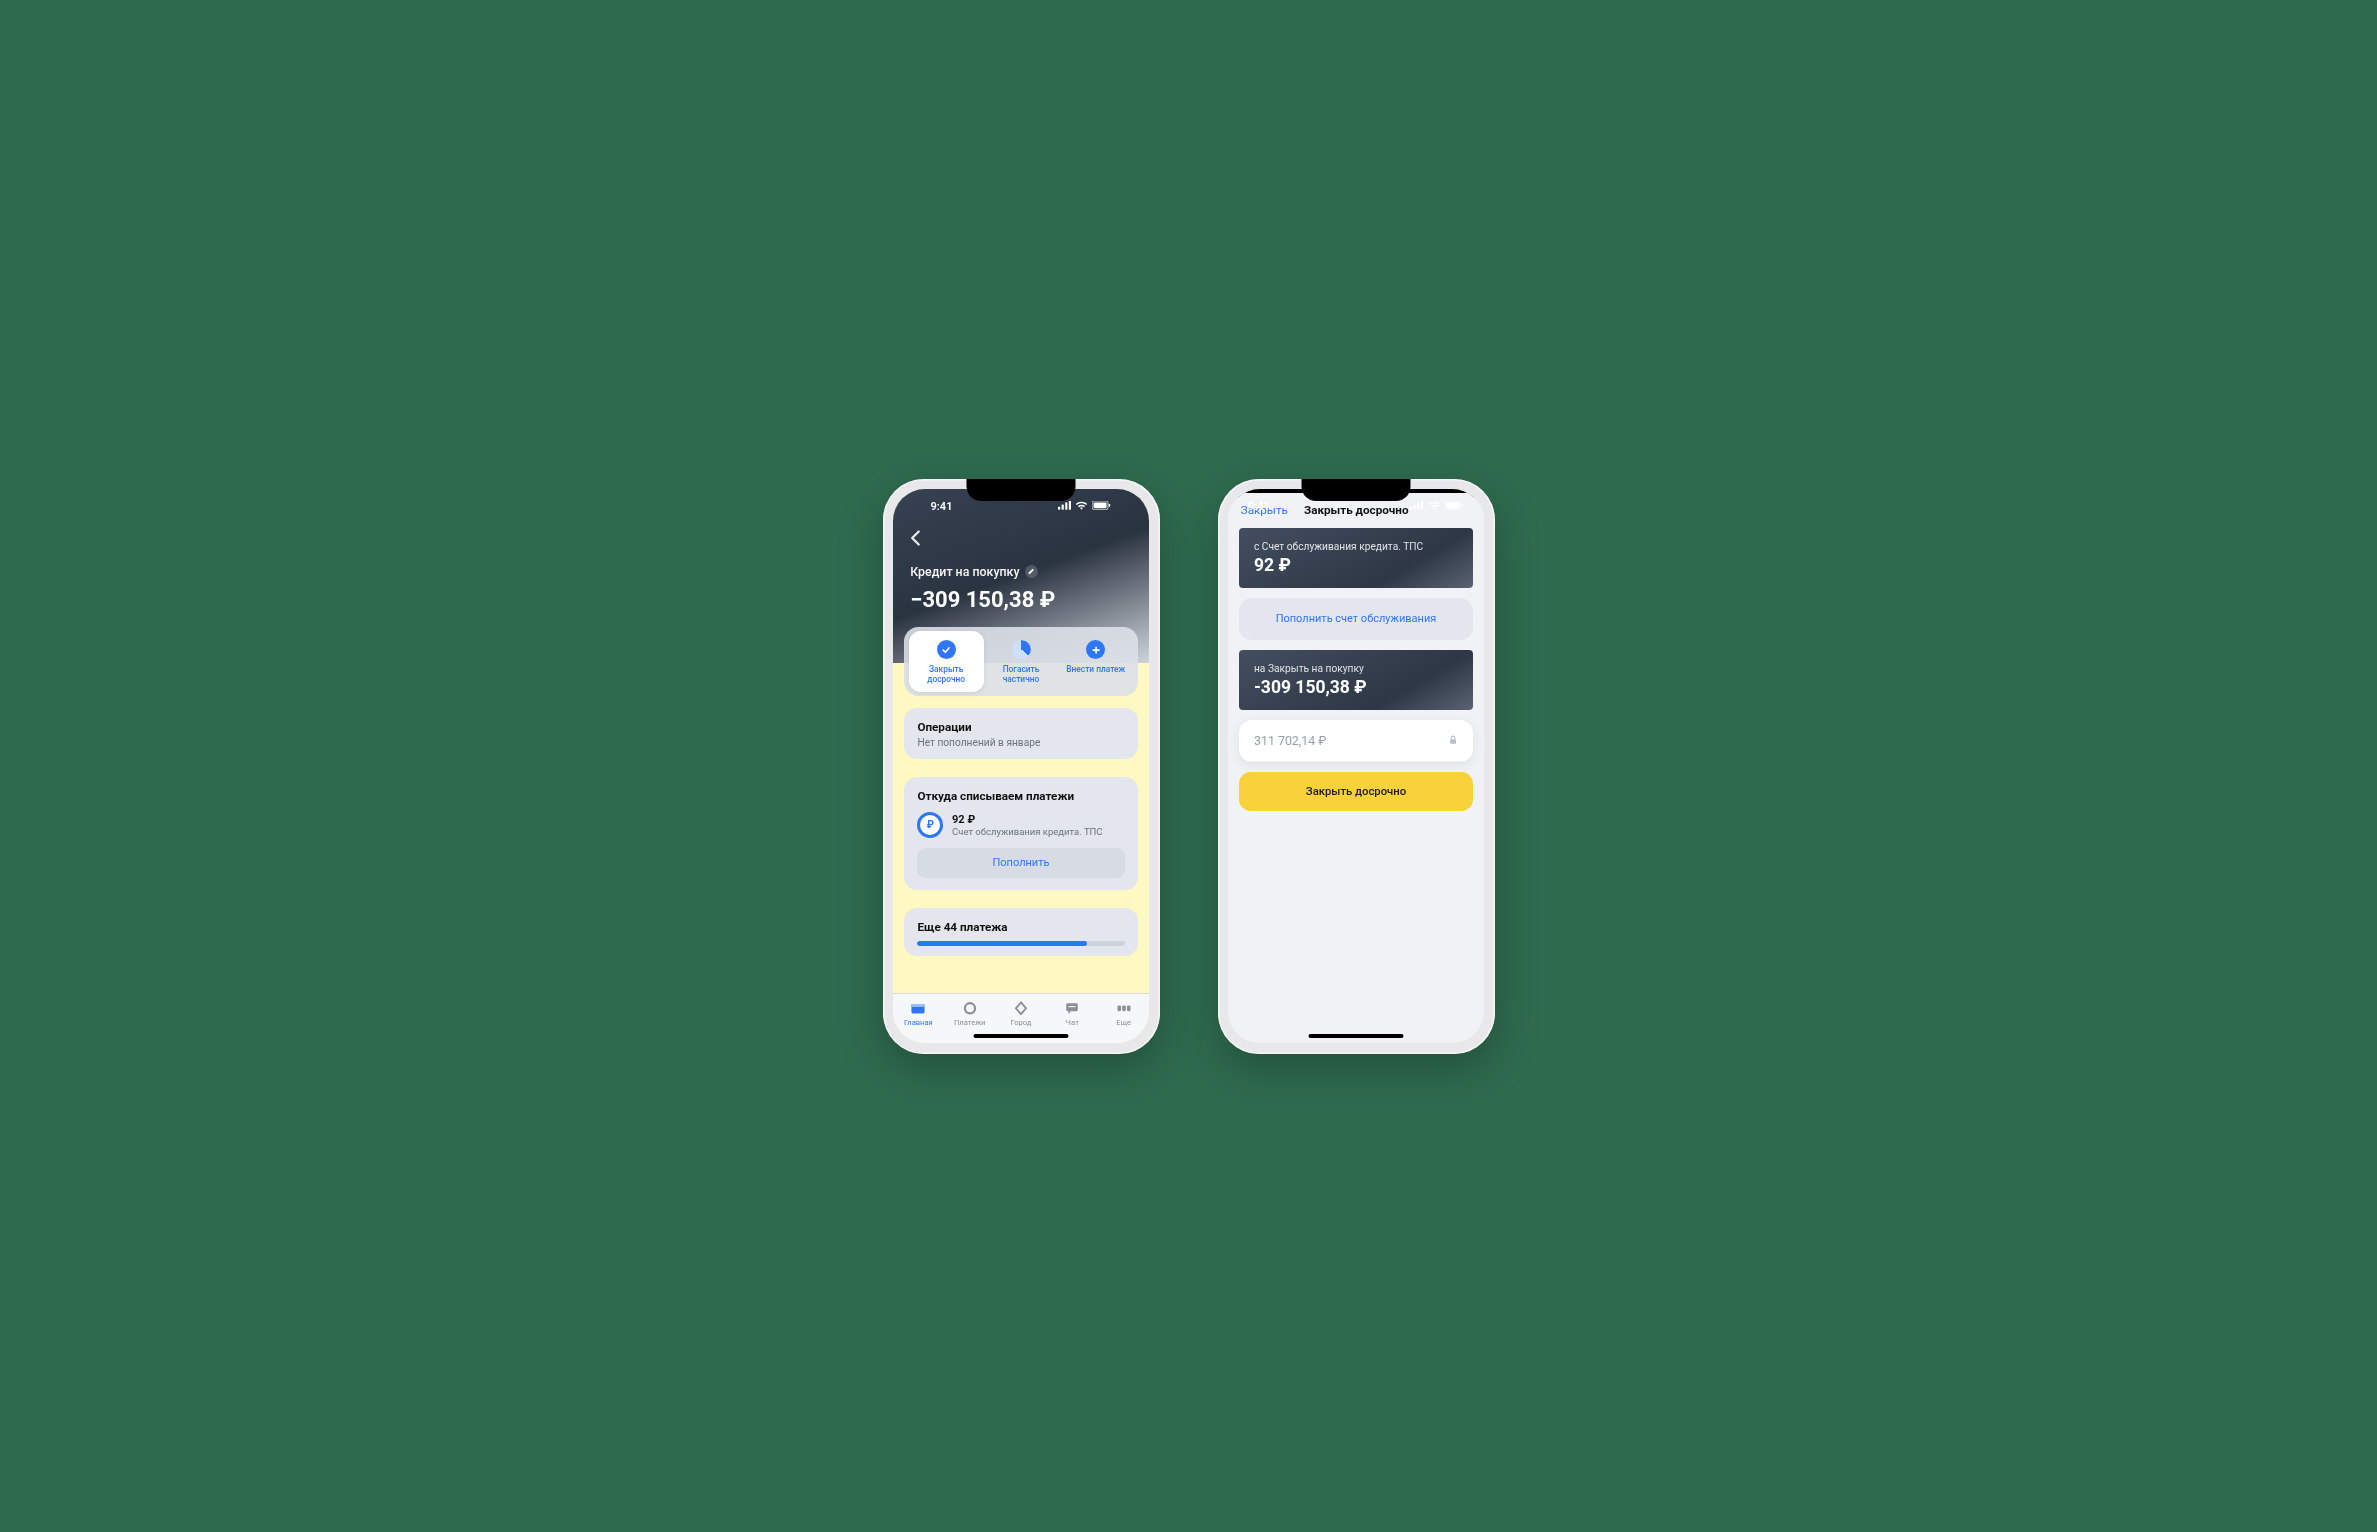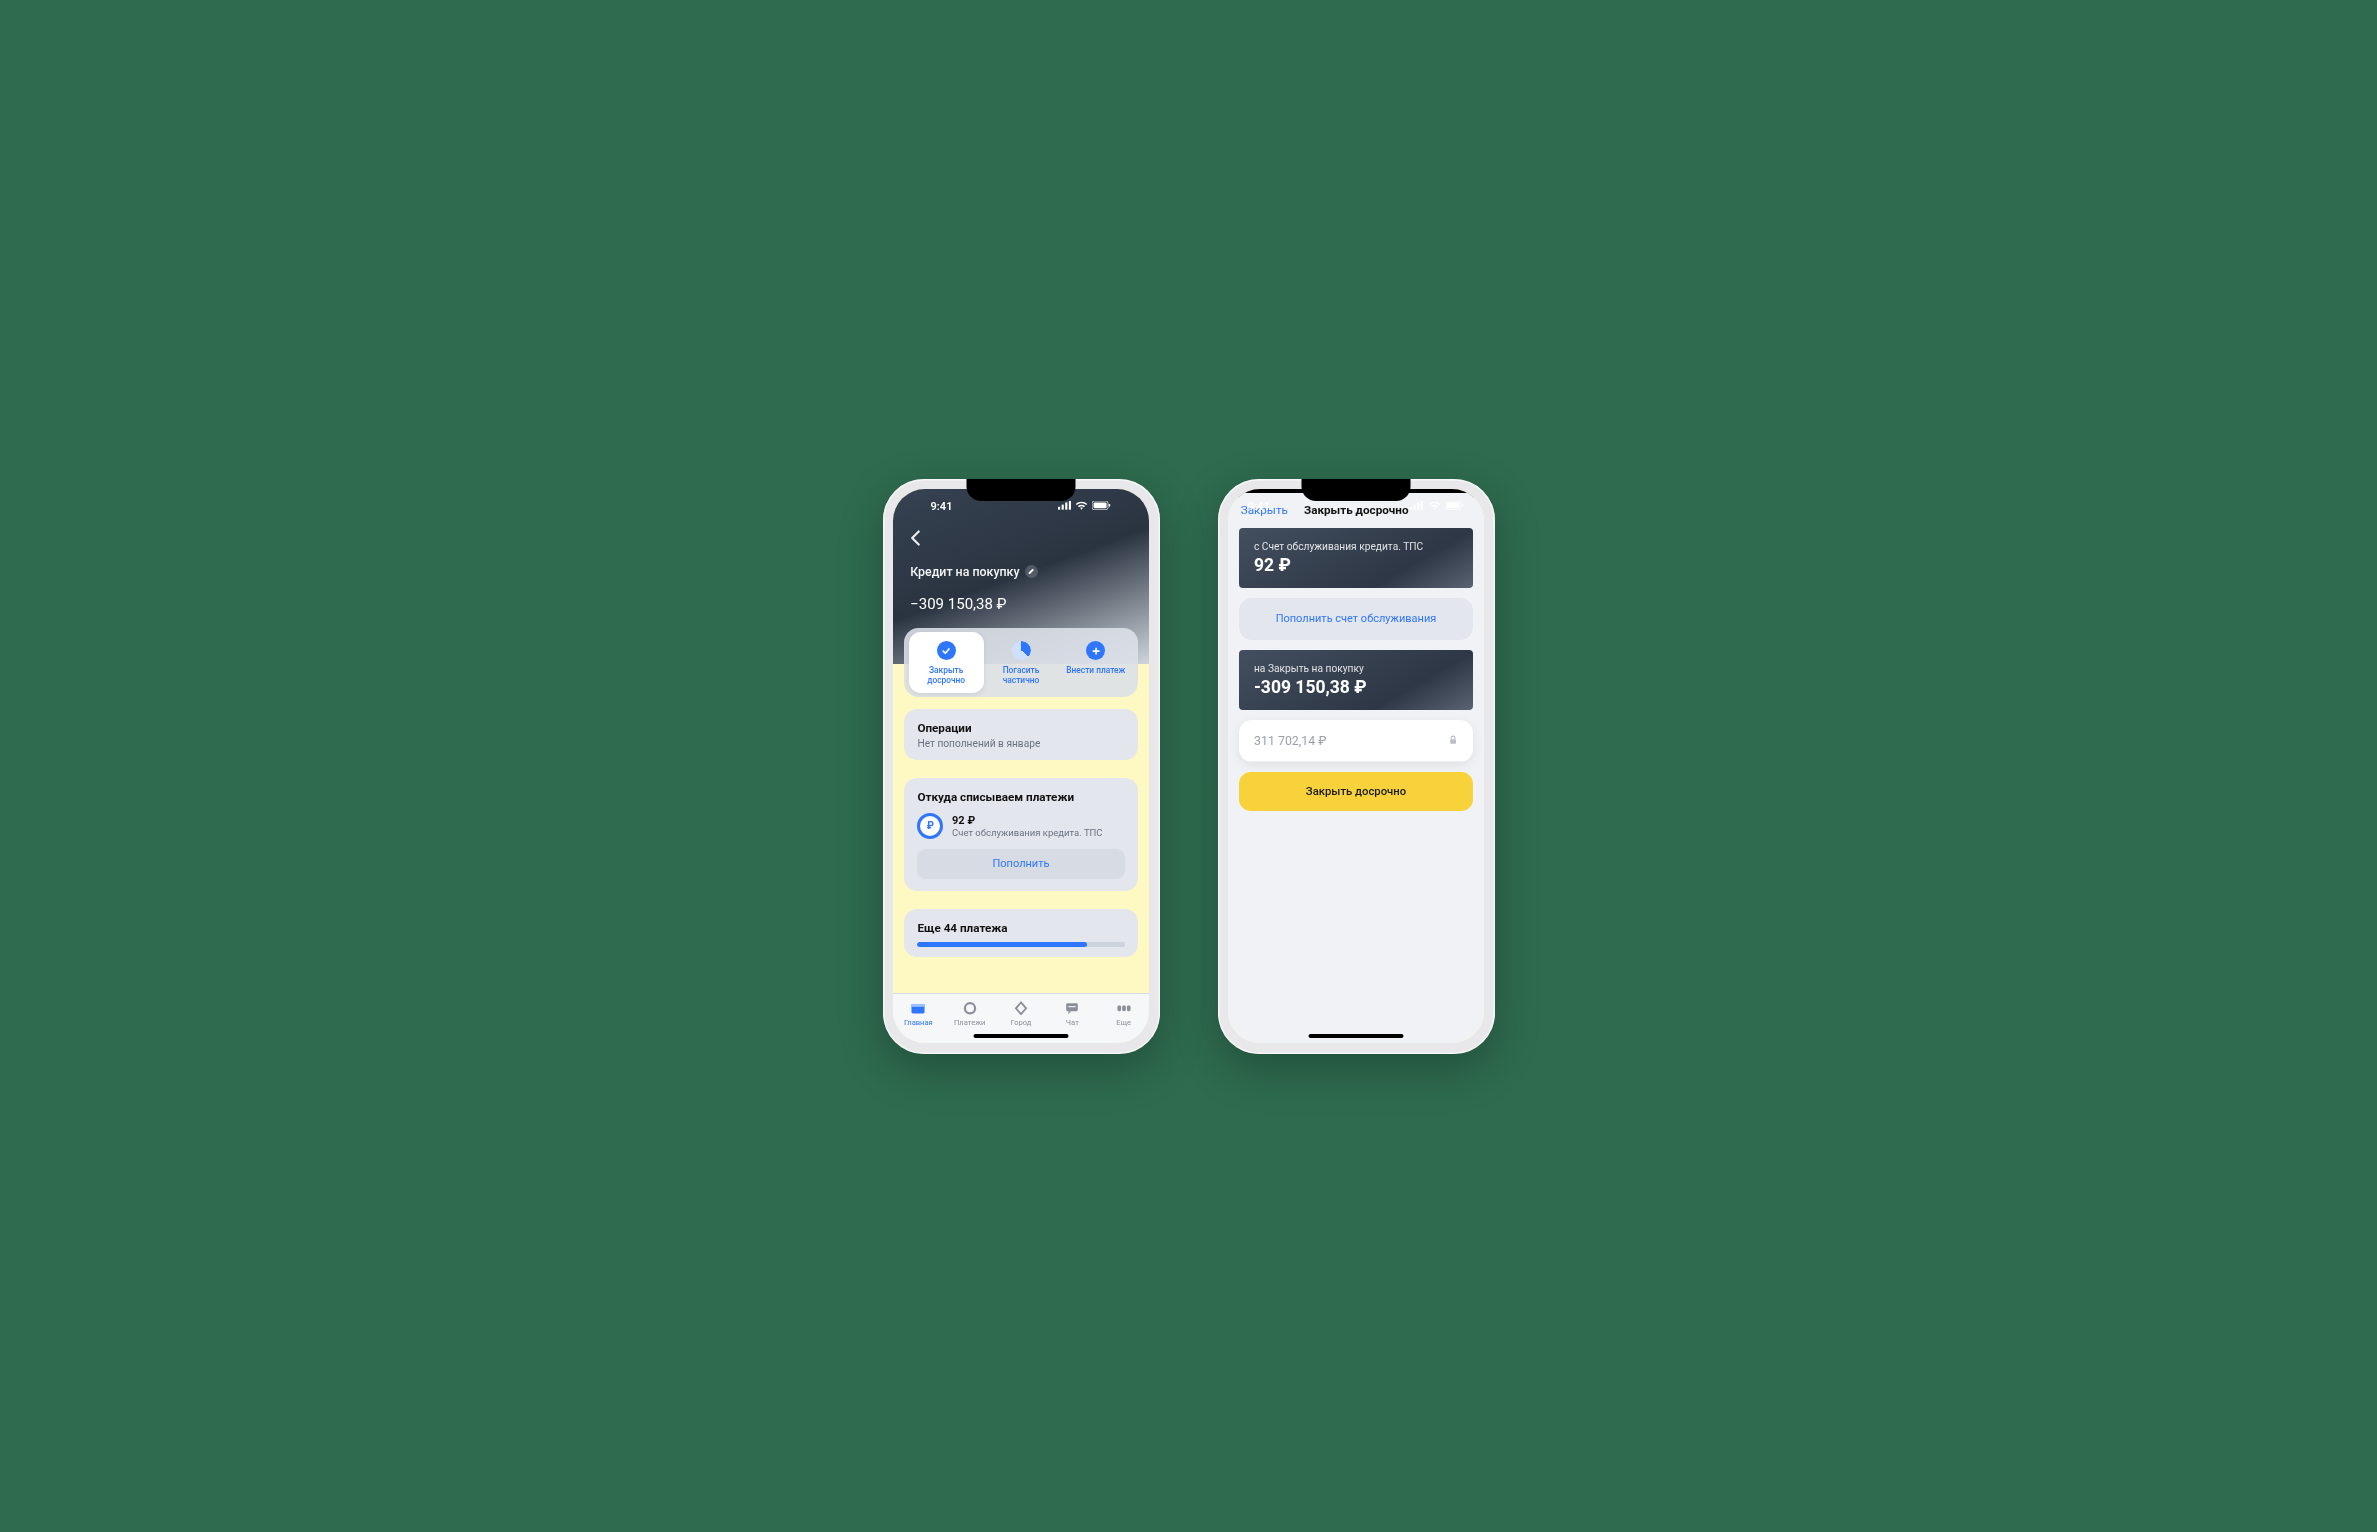--- a/index.html
+++ b/index.html
@@ -84,21 +84,21 @@
   }
   .loan-title-row { display: flex; align-items: center; gap: 5.8px; }
   .loan-title { font-size: 12.4px; font-weight: 500; opacity: 0.95; }
   .edit-chip {
     width: 13px; height: 13px;
     border-radius: 50%;
     background: rgba(255,255,255,0.18);
     display: inline-flex; align-items: center; justify-content: center;
     font-size: 7.3px;
   }
-  .loan-balance { font-size: 15px; font-weight: 400; margin-top: 16px; }
+  .loan-balance { font-size: 22px; font-weight: 700; margin-top: 8px; }
 
   .action-tray {
     display: flex;
     background: rgba(220,224,232,0.9);
     border-radius: 14.6px;
     margin: -36px 11.7px 0;
     padding: 4.4px;
     position: relative;
     z-index: 2;
   }

